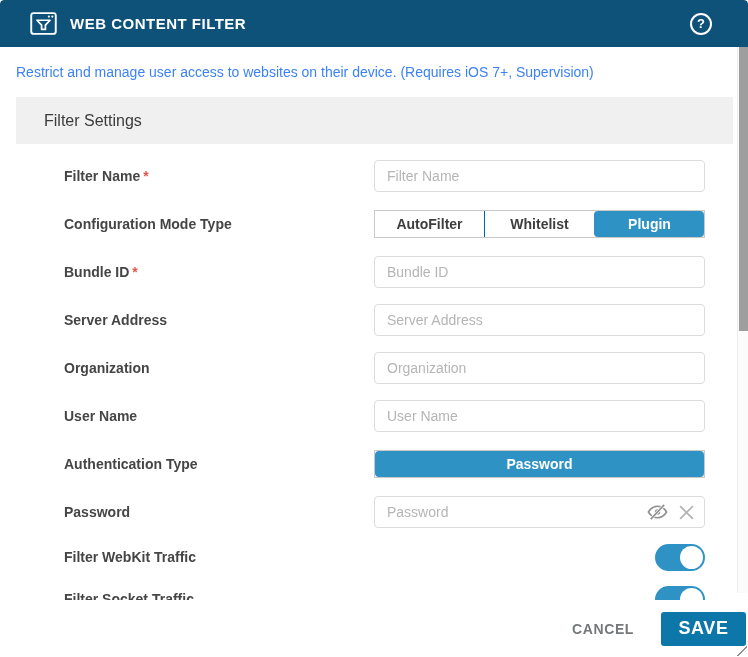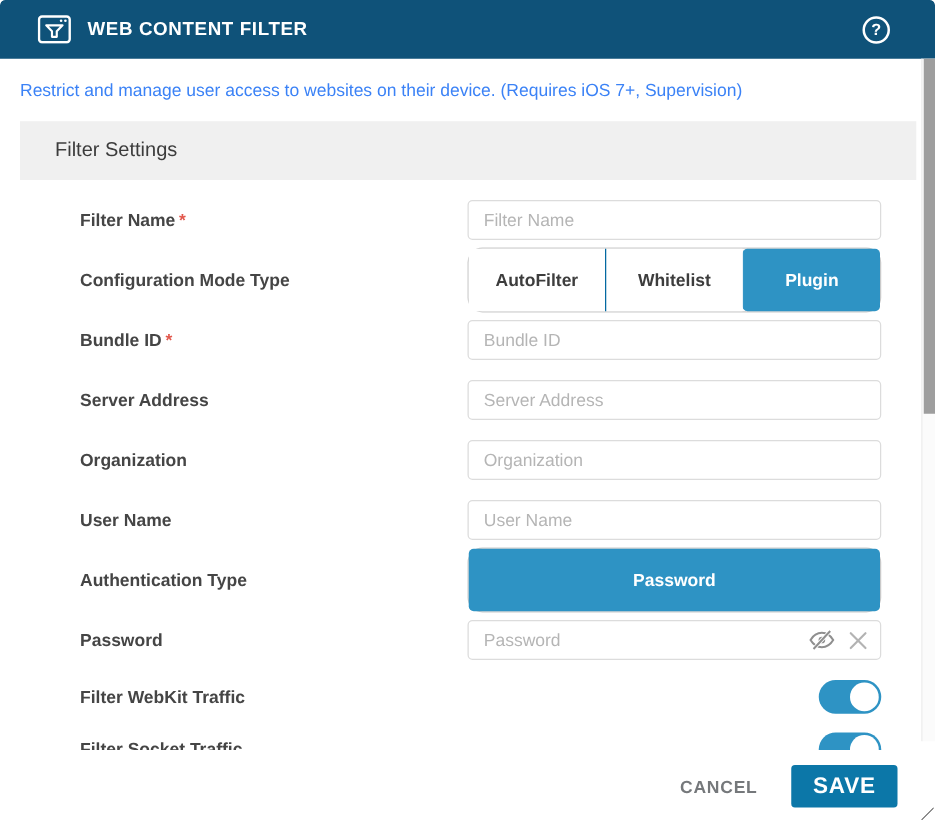--- a/index.html
+++ b/index.html
@@ -29,33 +29,33 @@
   .row-control { margin-left:auto; width:331px; display:flex; justify-content:flex-end; }
 
   .input-wrap { position:relative; width:100%; }
   .input-wrap input { width:100%; height:32px; border:1px solid #dcdcdc; border-radius:4px; padding:0 12px;
                       font-size:14px; color:#444; outline:none; font-family:inherit; background:#fff; }
   .input-wrap input::placeholder { color:#b5b5b5; opacity:1; }
   .input-wrap.has-icons input { padding-right:66px; }
   .field-icons { position:absolute; right:11px; top:0; height:100%; display:flex; align-items:center; gap:11px; }
   .field-icons span { display:flex; align-items:center; cursor:pointer; }
 
-  .segmented { display:flex; width:100%; height:52px; border:1px solid #c9c9c9; border-radius:12px; background:#fff; }
+  .segmented { display:flex; width:100%; height:28px; border:1px solid #c9c9c9; border-radius:0; background:#fff; }
   .seg-btn { flex:1; border:none; background:#fff; font-family:inherit; font-size:14px; font-weight:600; color:#3d3d3d;
              border-left:1px solid #0369a1; cursor:pointer; border-radius:0; }
   .seg-btn:first-child { border-left:none; border-radius:4px 0 0 4px; }
   .seg-btn:last-child { border-radius:0 4px 4px 0; }
   .seg-btn.selected { background:#2e93c4; color:#fff; border-color:#2e93c4; border-radius:4px; font-weight:bold; }
 
   .toggle { width:50px; height:27px; border-radius:14px; background:#2e93c4; position:relative; cursor:pointer; }
   .toggle .knob { position:absolute; top:2px; right:2px; width:23px; height:23px; border-radius:50%; background:#fff; }
 
   
   .footer { position:absolute; left:0; right:0; bottom:0; height:57px; background:#fff; display:flex; align-items:center;
-            justify-content:flex-end; gap:27px; padding-right:30px; }
+            justify-content:flex-end; gap:27px; padding-right:2px; }
   .cancel-btn { background:none; border:none; font-family:inherit; font-size:14px; font-weight:bold; color:#75787b;
                 letter-spacing:.6px; cursor:pointer; }
   .save-btn { width:85px; height:34px; background:#0c77a8; border:none; border-radius:3px; color:#fff; font-family:inherit;
               font-size:18px; font-weight:bold; letter-spacing:.6px; cursor:pointer; }
 
   
   .scrollbar-track { position:absolute; top:47px; right:0; width:11px; height:546px; background:#fbfbfb; border-left:1px solid #ededed; }
   .scrollbar-thumb { position:absolute; top:0; left:1px; width:10px; height:284px; background:#9e9e9e; cursor:pointer; }
 
   .resize-grip { position:absolute; right:1px; bottom:1px; width:10px; height:10px;

